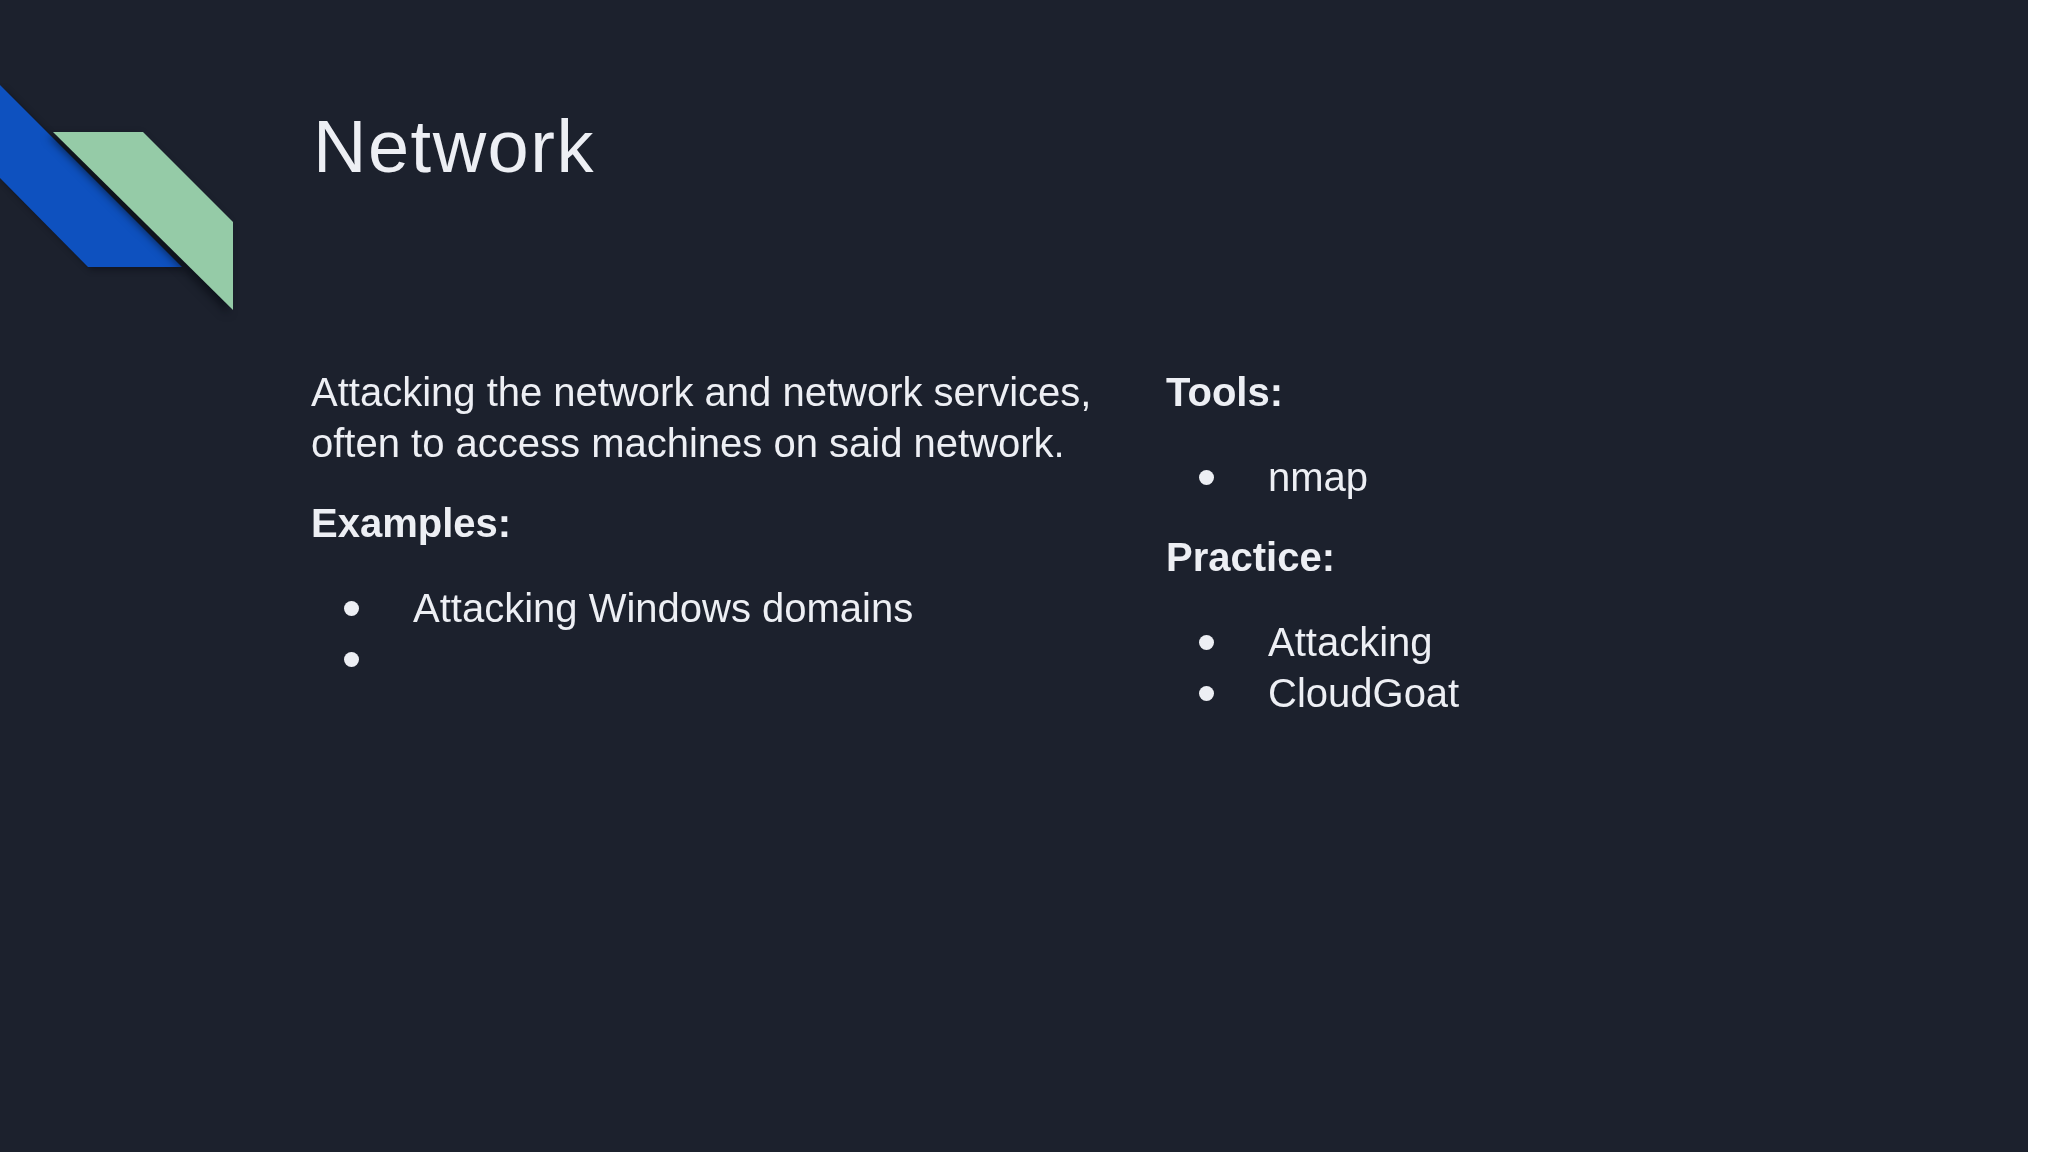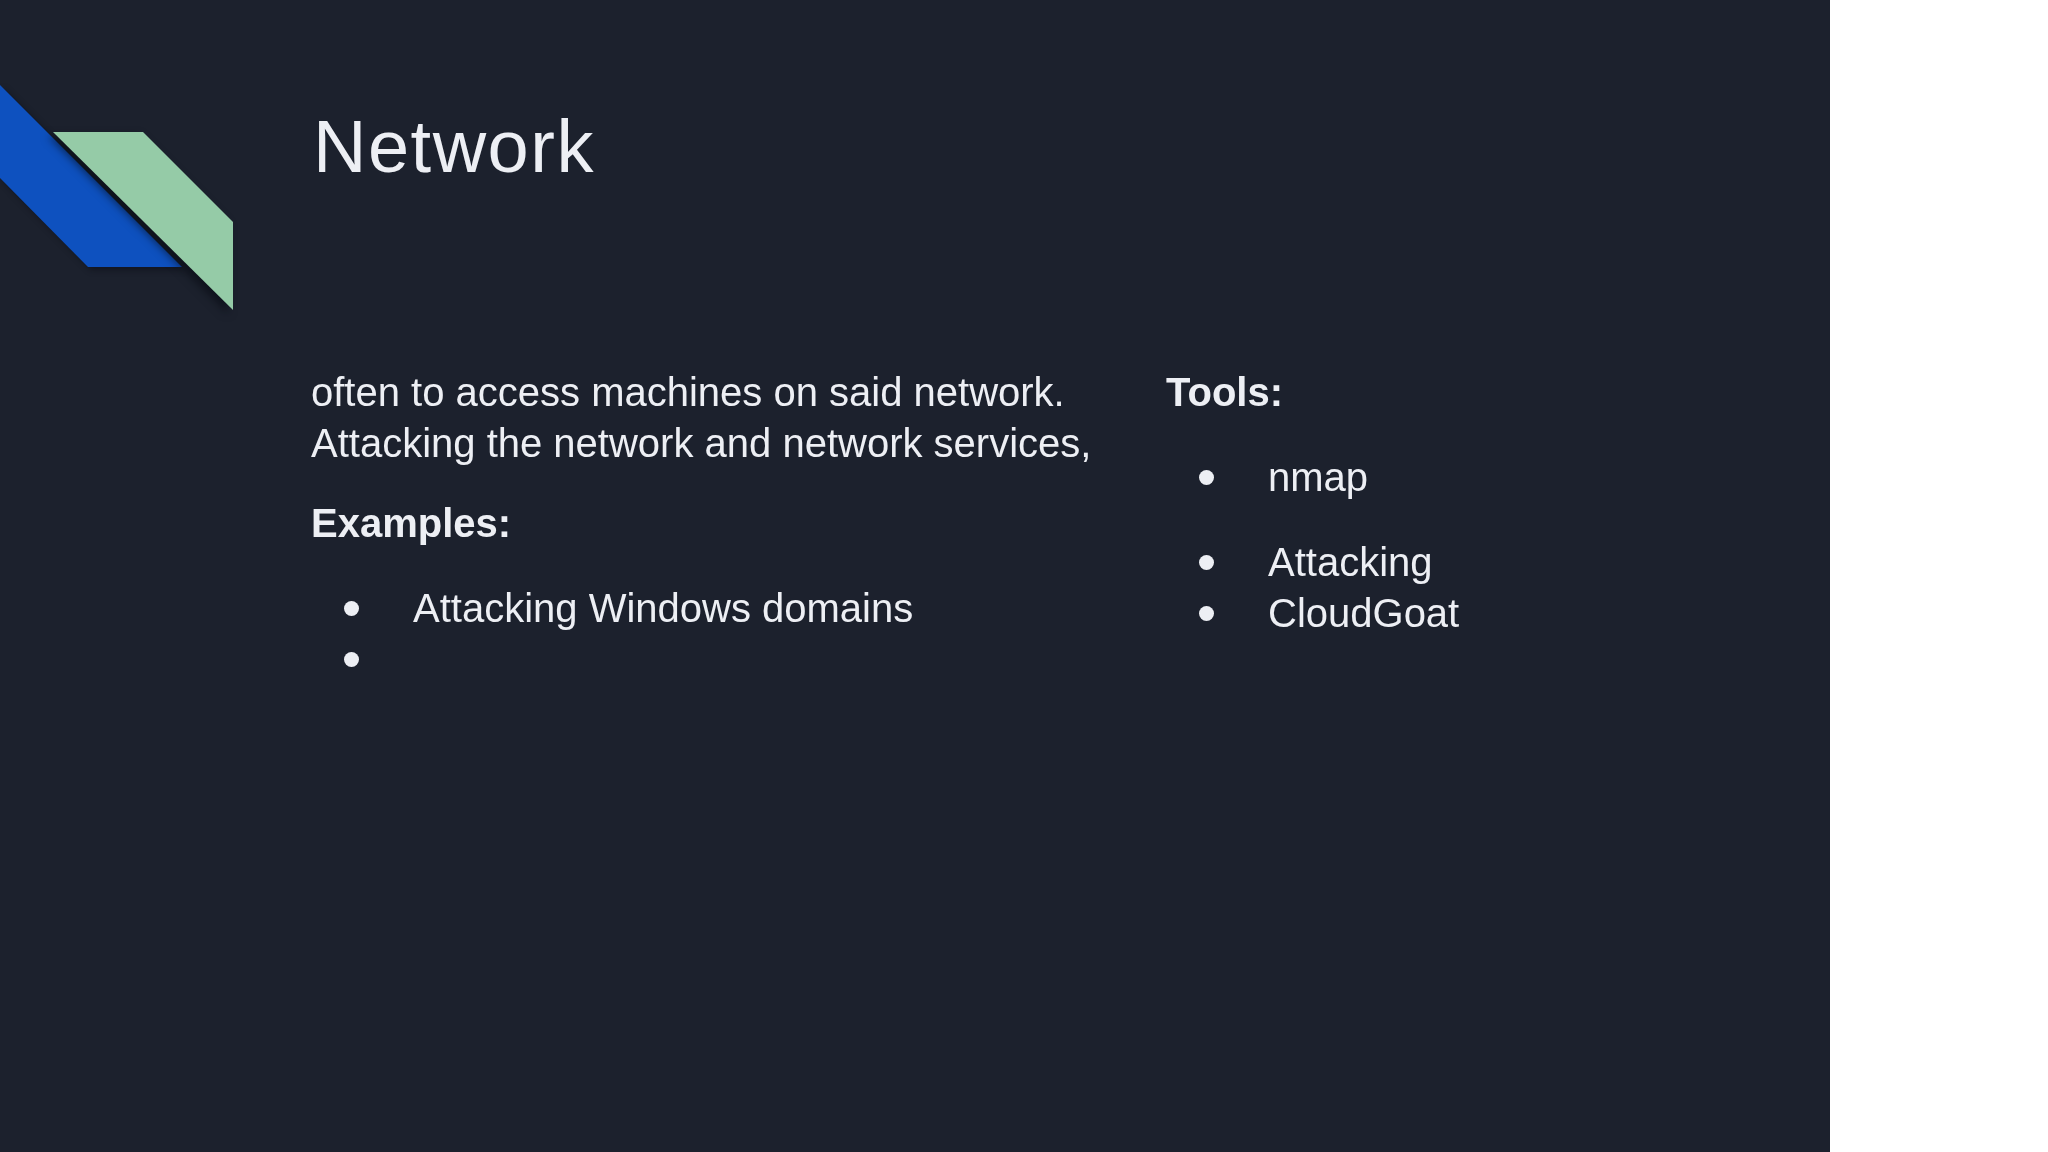--- a/index.html
+++ b/index.html
@@ -4,21 +4,21 @@
 <style>
   html, body {
     margin: 0;
     padding: 0;
     width: 2048px;
     height: 1152px;
     overflow: hidden;
   }
   .slide {
     position: relative;
-    width: 1830px;
+    width: 2028px;
     height: 1152px;
     background: var(--background, #1c212d);
     color: var(--text, #edeff4);
     font-family: "Liberation Sans", "DejaVu Sans", sans-serif;
   }
 
   
   .ribbon {
     position: absolute;
     left: 0;
@@ -101,22 +101,22 @@
     </div>
     <div class="shape-wrap green">
       <div class="shape green"></div>
     </div>
   </div>
 
   <h1 class="title">Network</h1>
 
   <div class="col col-left">
     <div class="para">
+      <div class="line">Attacking the network and network services,</div>
       <div class="line">often to access machines on said network.</div>
-      <div class="line">Attacking the network and network services,</div>
     </div>
 
     <div class="heading">Examples:</div>
 
     <ul class="bullets">
       <li class="bullet-item">
         <span class="dot"></span>
         <span class="bullet-text">Attacking Windows domains</span>
       </li>
       <li class="bullet-item">
@@ -128,20 +128,21 @@
   <div class="col col-right">
     <div class="heading">Tools:</div>
 
     <ul class="bullets">
       <li class="bullet-item">
         <span class="dot"></span>
         <span class="bullet-text">nmap</span>
       </li>
     </ul>
 
+    <div class="heading">Practice:</div>
 
     <ul class="bullets">
       <li class="bullet-item">
         <span class="dot"></span>
         <span class="bullet-text">Attacking</span>
       </li>
       <li class="bullet-item">
         <span class="dot"></span>
         <span class="bullet-text">CloudGoat</span>
       </li>

